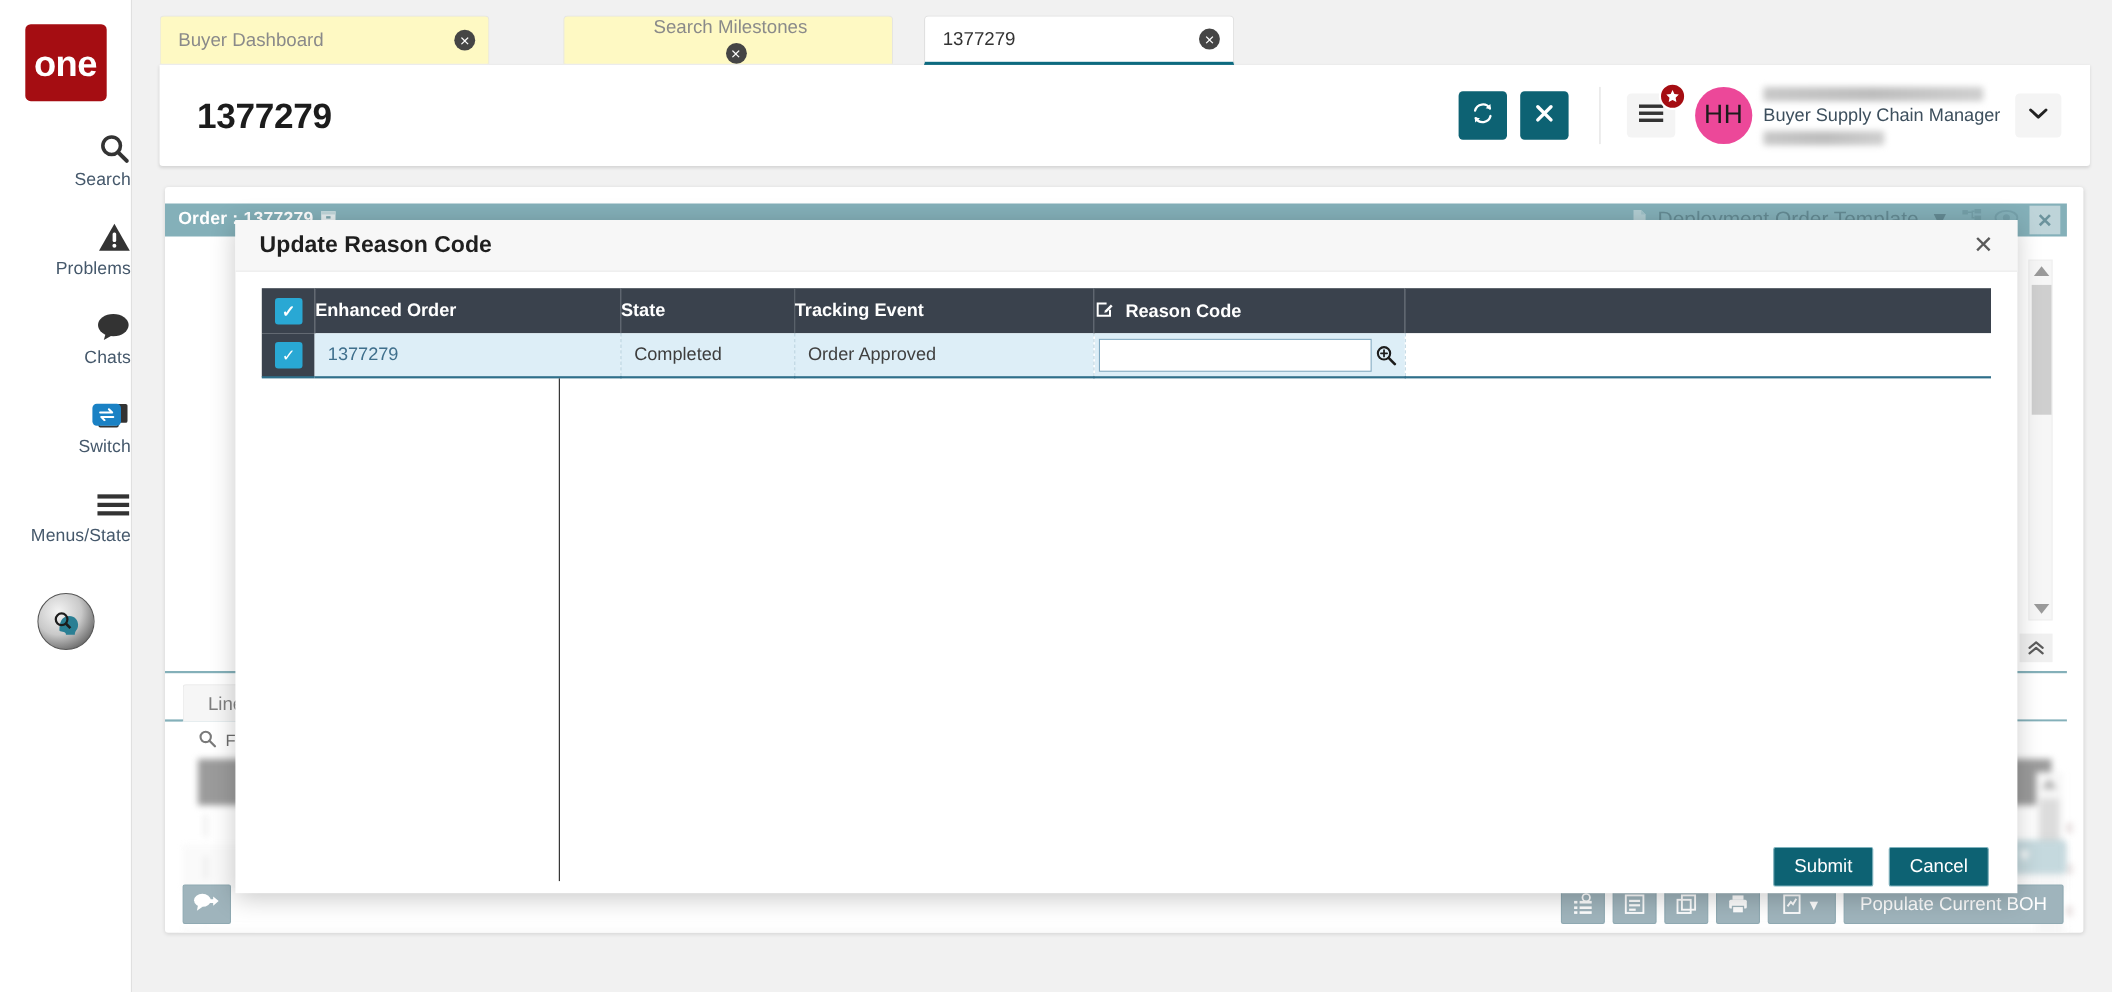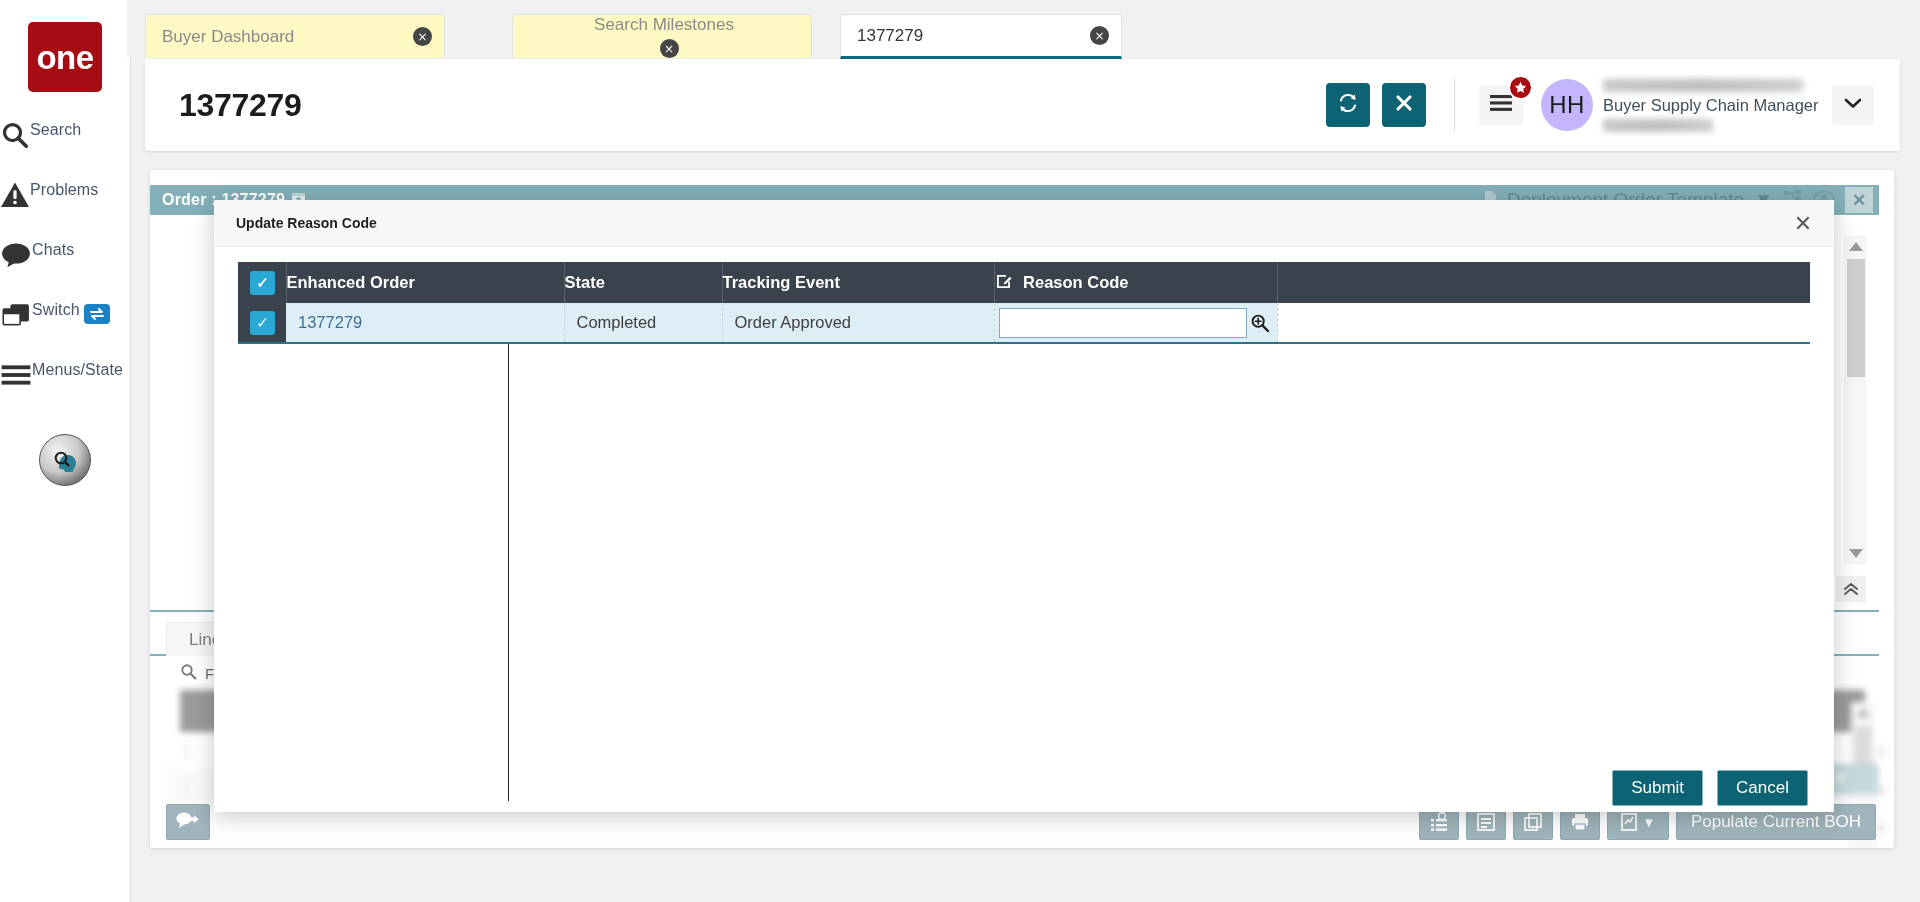--- a/index.html
+++ b/index.html
@@ -6,36 +6,36 @@
   html, body {
     width: 1920px; height: 902px;
     font-family: "Liberation Sans", sans-serif;
     background: #f1f1f1;
     overflow: hidden;
   }
   #app { position: relative; width: 1920px; height: 902px; }
 
   
   .rail {
-    position: absolute; left: 0; top: 0; width: 131px; height: 902px;
+    position: absolute; left: 0; top: 0; width: 120px; height: 902px;
     background: #ffffff; border-right: 1px solid #e0e0e0;
     display: flex; flex-direction: column; align-items: center;
   }
   .logo {
     width: 74px; height: 70px; margin-top: 22px;
     background: #a50d12; border-radius: 5px;
     display: flex; align-items: center; justify-content: center;
   }
   .logo-text {
     color: #fff; font-size: 33px; font-weight: 600;
     letter-spacing: -0.5px; line-height: 1;
   }
   .rail-item {
     width: 100%; margin-top: 26px;
-    display: flex; flex-direction: row; align-items: flex-start;
+    display: flex; flex-direction: column; align-items: flex-end;
     cursor: pointer; position: relative;
   }
   .rail-icon { height: 34px; display: flex; align-items: center; justify-content: center; }
   .rail-icon svg { display: block; }
   .rail-label {
     margin-top: 3px; font-size: 16px; color: #45586b; letter-spacing: .1px;
   }
   .switch-badge {
     position: absolute; left: 84px; top: 6px;
     width: 26px; height: 20px; border-radius: 4px;
@@ -104,21 +104,21 @@
     background: #f4f4f4; display: flex; align-items: center; justify-content: center;
     cursor: pointer; margin-right: 18px;
   }
   .burger-badge {
     position: absolute; top: -10px; right: -10px;
     width: 25px; height: 25px; border-radius: 50%; background: #a50d12;
     display: flex; align-items: center; justify-content: center;
     color: #fff; font-size: 13px; border: 2px solid #fff;
   }
   .user-avatar {
-    width: 52px; height: 52px; border-radius: 50%; background: #c4b5fd;
+    width: 52px; height: 52px; border-radius: 50%; background: #ec4899;
     display: flex; align-items: center; justify-content: center;
     font-size: 24px; color: #1c1c1c; letter-spacing: .5px; margin-right: 10px;
   }
   .user-block {
     display: flex; flex-direction: column; justify-content: center;
     width: 215px; height: 62px;
   }
   .redact {
     background: linear-gradient(90deg,#c8c8c8,#bdbdbd,#cfcfcf);
     filter: blur(3px); border-radius: 2px;
@@ -235,21 +235,21 @@
   
   .modal {
     position: absolute; left: 214px; top: 200px; width: 1620px; height: 612px;
     background: #fff; box-shadow: 0 4px 22px rgba(0,0,0,.22);
     z-index: 50;
   }
   .modal-head {
     height: 47px; background: #f7f7f7; border-bottom: 1px solid #ececec;
     display: flex; align-items: center; padding: 0 16px 0 22px;
   }
-  .modal-title { font-size: 14px; font-weight: 700; color: #1f1f1f; }
+  .modal-title { font-size: 21px; font-weight: 700; color: #1f1f1f; }
   .modal-close {
     margin-left: auto; width: 30px; height: 30px; display: flex;
     align-items: center; justify-content: center; color: #5a5a5a;
     font-size: 22px; cursor: pointer; font-family: "DejaVu Sans", sans-serif;
   }
   .modal-body { position: relative; height: 517px; padding: 15px 24px 0 24px; }
   .vline { position: absolute; left: 294px; top: 97px; width: 1px; height: 457px; background: #222; }
   table.rc { width: 100%; border-collapse: collapse; table-layout: fixed; }
   table.rc thead th {
     background: #3a424d; color: #fff; font-size: 16.5px; font-weight: 700;

